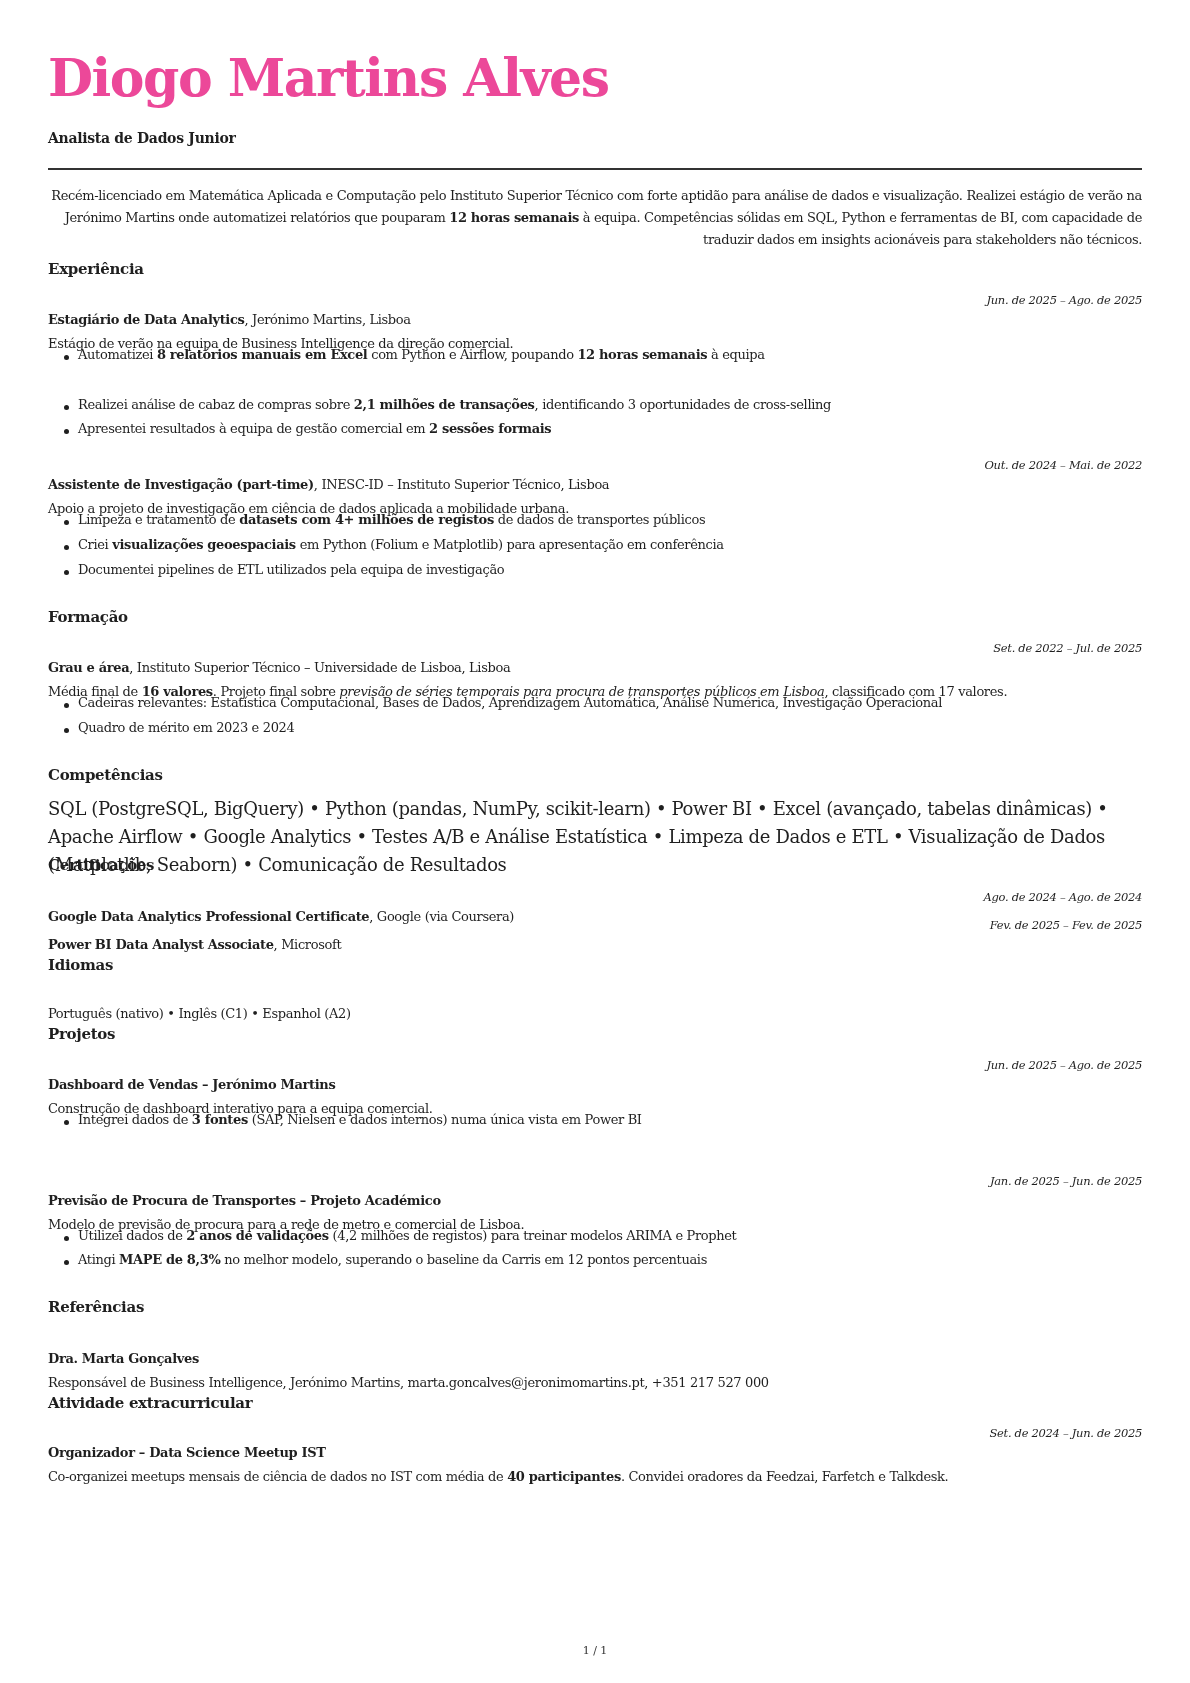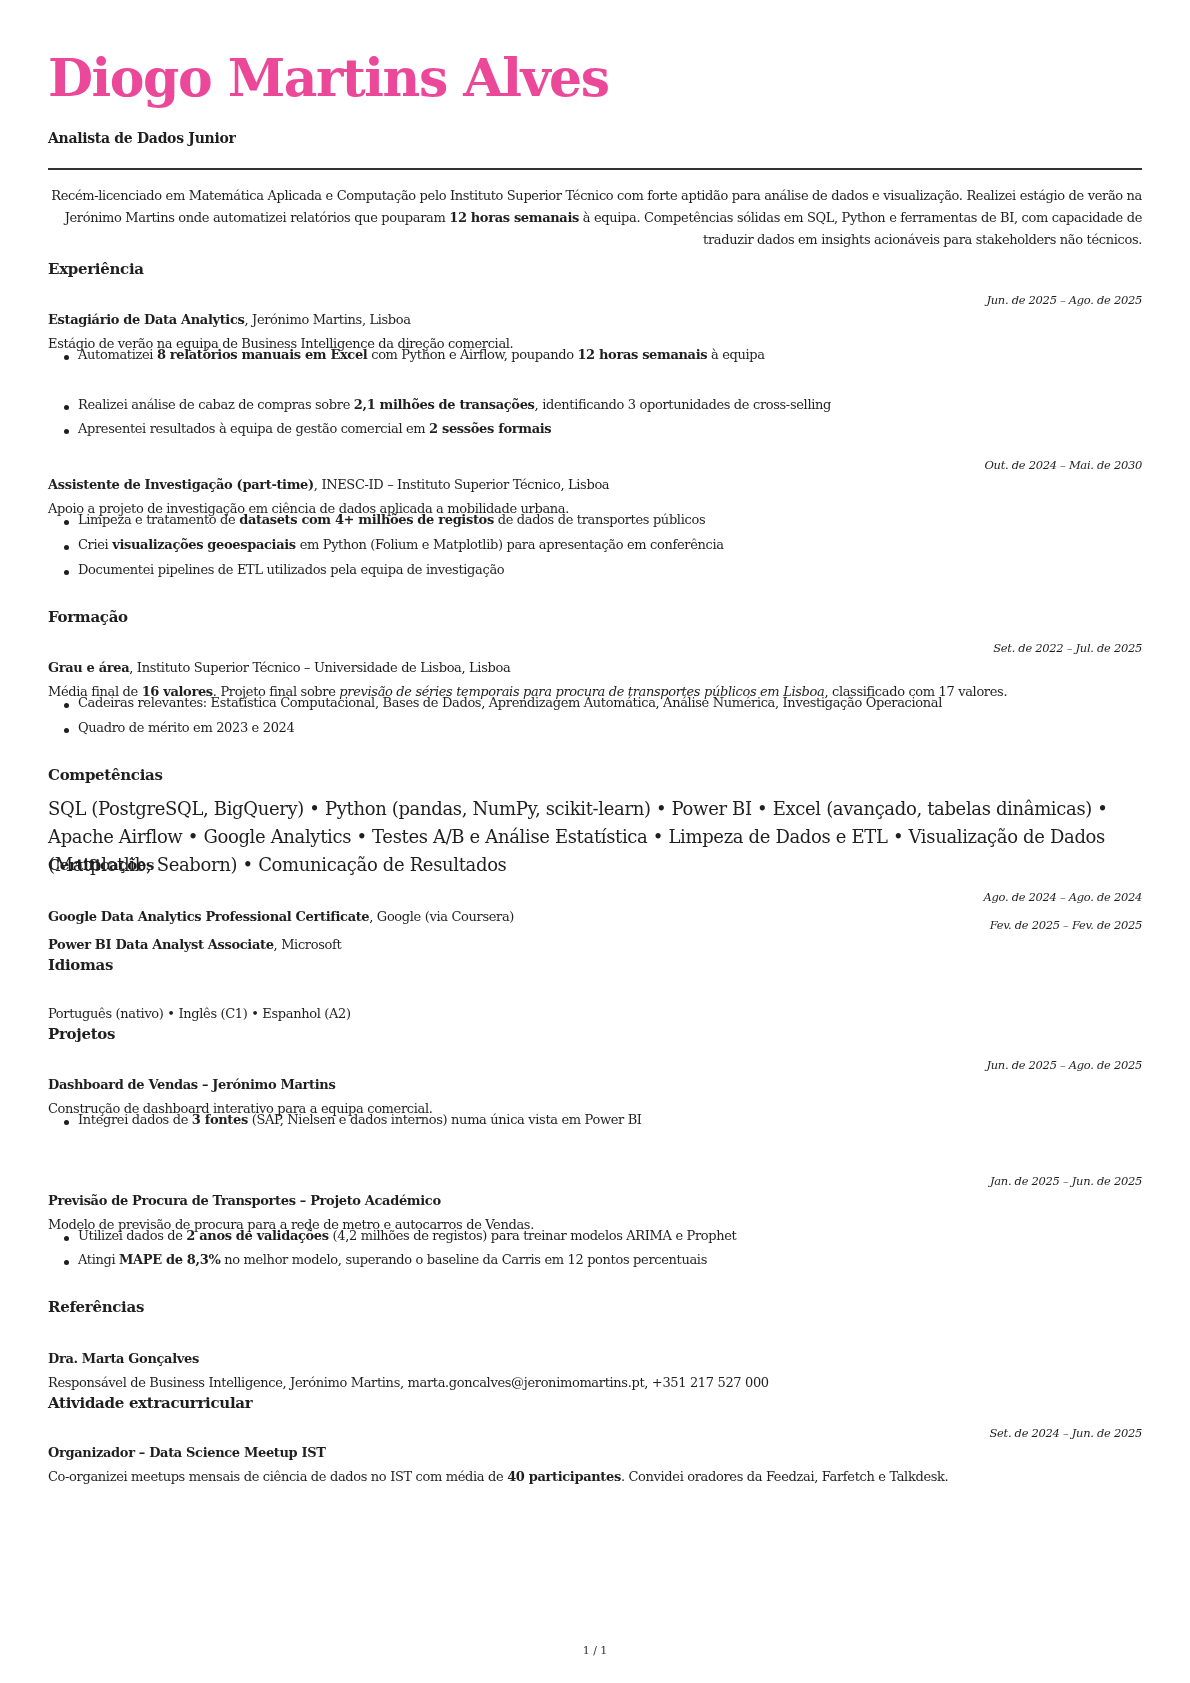--- a/index.html
+++ b/index.html
@@ -69,21 +69,21 @@
   <div class="section-title" style="top:260px">Experiência</div>
 
   <div class="line" style="top:292px"><b>Estagiário de Data Analytics</b><span>, Jerónimo Martins, Lisboa</span></div>
   <div class="date" style="top:293px">Jun. de 2025 – Ago. de 2025</div>
   <div class="line" style="top:316px">Estágio de verão na equipa de Business Intelligence da direção comercial.</div>
   <div class="bullet" style="top:347px"><span>Automatizei </span><b>8 relatórios manuais em Excel</b><span> com Python e Airflow, poupando </span><b>12 horas semanais</b><span> à equipa</span></div>
   <div class="bullet" style="top:397px"><span>Realizei análise de cabaz de compras sobre </span><b>2,1 milhões de transações</b><span>, identificando 3 oportunidades de cross-selling</span></div>
   <div class="bullet" style="top:421px"><span>Apresentei resultados à equipa de gestão comercial em </span><b>2 sessões formais</b></div>
 
   <div class="line" style="top:457px"><b>Assistente de Investigação (part-time)</b><span>, INESC-ID – Instituto Superior Técnico, Lisboa</span></div>
-  <div class="date" style="top:458px">Out. de 2024 – Mai. de 2030</div>
+  <div class="date" style="top:458px">Out. de 2024 – Mai. de 2022</div>
   <div class="line" style="top:481px">Apoio a projeto de investigação em ciência de dados aplicada a mobilidade urbana.</div>
   <div class="bullet" style="top:512px"><span>Limpeza e tratamento de </span><b>datasets com 4+ milhões de registos</b><span> de dados de transportes públicos</span></div>
   <div class="bullet" style="top:537px"><span>Criei </span><b>visualizações geoespaciais</b><span> em Python (Folium e Matplotlib) para apresentação em conferência</span></div>
   <div class="bullet" style="top:562px"><span>Documentei pipelines de ETL utilizados pela equipa de investigação</span></div>
 
   <div class="section-title" style="top:608px">Formação</div>
   <div class="line" style="top:640px"><b>Grau e área</b><span>, Instituto Superior Técnico – Universidade de Lisboa, Lisboa</span></div>
   <div class="date" style="top:641px">Set. de 2022 – Jul. de 2025</div>
   <div class="line" style="top:664px"><span>Média final de </span><b>16 valores</b><span>. Projeto final sobre </span><i>previsão de séries temporais para procura de transportes públicos em Lisboa</i><span>, classificado com 17 valores.</span></div>
   <div class="bullet" style="top:695px">Cadeiras relevantes: Estatística Computacional, Bases de Dados, Aprendizagem Automática, Análise Numérica, Investigação Operacional</div>
@@ -102,21 +102,21 @@
   <div class="line" style="top:986px">Português (nativo) • Inglês (C1) • Espanhol (A2)</div>
 
   <div class="section-title" style="top:1025px">Projetos</div>
   <div class="line" style="top:1057px"><b>Dashboard de Vendas – Jerónimo Martins</b></div>
   <div class="date" style="top:1058px">Jun. de 2025 – Ago. de 2025</div>
   <div class="line" style="top:1081px">Construção de dashboard interativo para a equipa comercial.</div>
   <div class="bullet" style="top:1112px"><span>Integrei dados de </span><b>3 fontes</b><span> (SAP, Nielsen e dados internos) numa única vista em Power BI</span></div>
 
   <div class="line" style="top:1173px"><b>Previsão de Procura de Transportes – Projeto Académico</b></div>
   <div class="date" style="top:1174px">Jan. de 2025 – Jun. de 2025</div>
-  <div class="line" style="top:1197px">Modelo de previsão de procura para a rede de metro e autocarros de Vendas.</div>
+  <div class="line" style="top:1197px">Modelo de previsão de procura para a rede de metro e comercial de Lisboa.</div>
   <div class="bullet" style="top:1228px"><span>Utilizei dados de </span><b>2 anos de validações</b><span> (4,2 milhões de registos) para treinar modelos ARIMA e Prophet</span></div>
   <div class="bullet" style="top:1252px"><span>Atingi </span><b>MAPE de 8,3%</b><span> no melhor modelo, superando o baseline da Carris em 12 pontos percentuais</span></div>
 
   <div class="section-title" style="top:1298px">Referências</div>
   <div class="line" style="top:1331px"><b>Dra. Marta Gonçalves</b></div>
   <div class="line" style="top:1355px">Responsável de Business Intelligence, Jerónimo Martins, marta.goncalves@jeronimomartins.pt, +351 217 527 000</div>
 
   <div class="section-title" style="top:1394px">Atividade extracurricular</div>
   <div class="line" style="top:1425px"><b>Organizador – Data Science Meetup IST</b></div>
   <div class="date" style="top:1426px">Set. de 2024 – Jun. de 2025</div>

